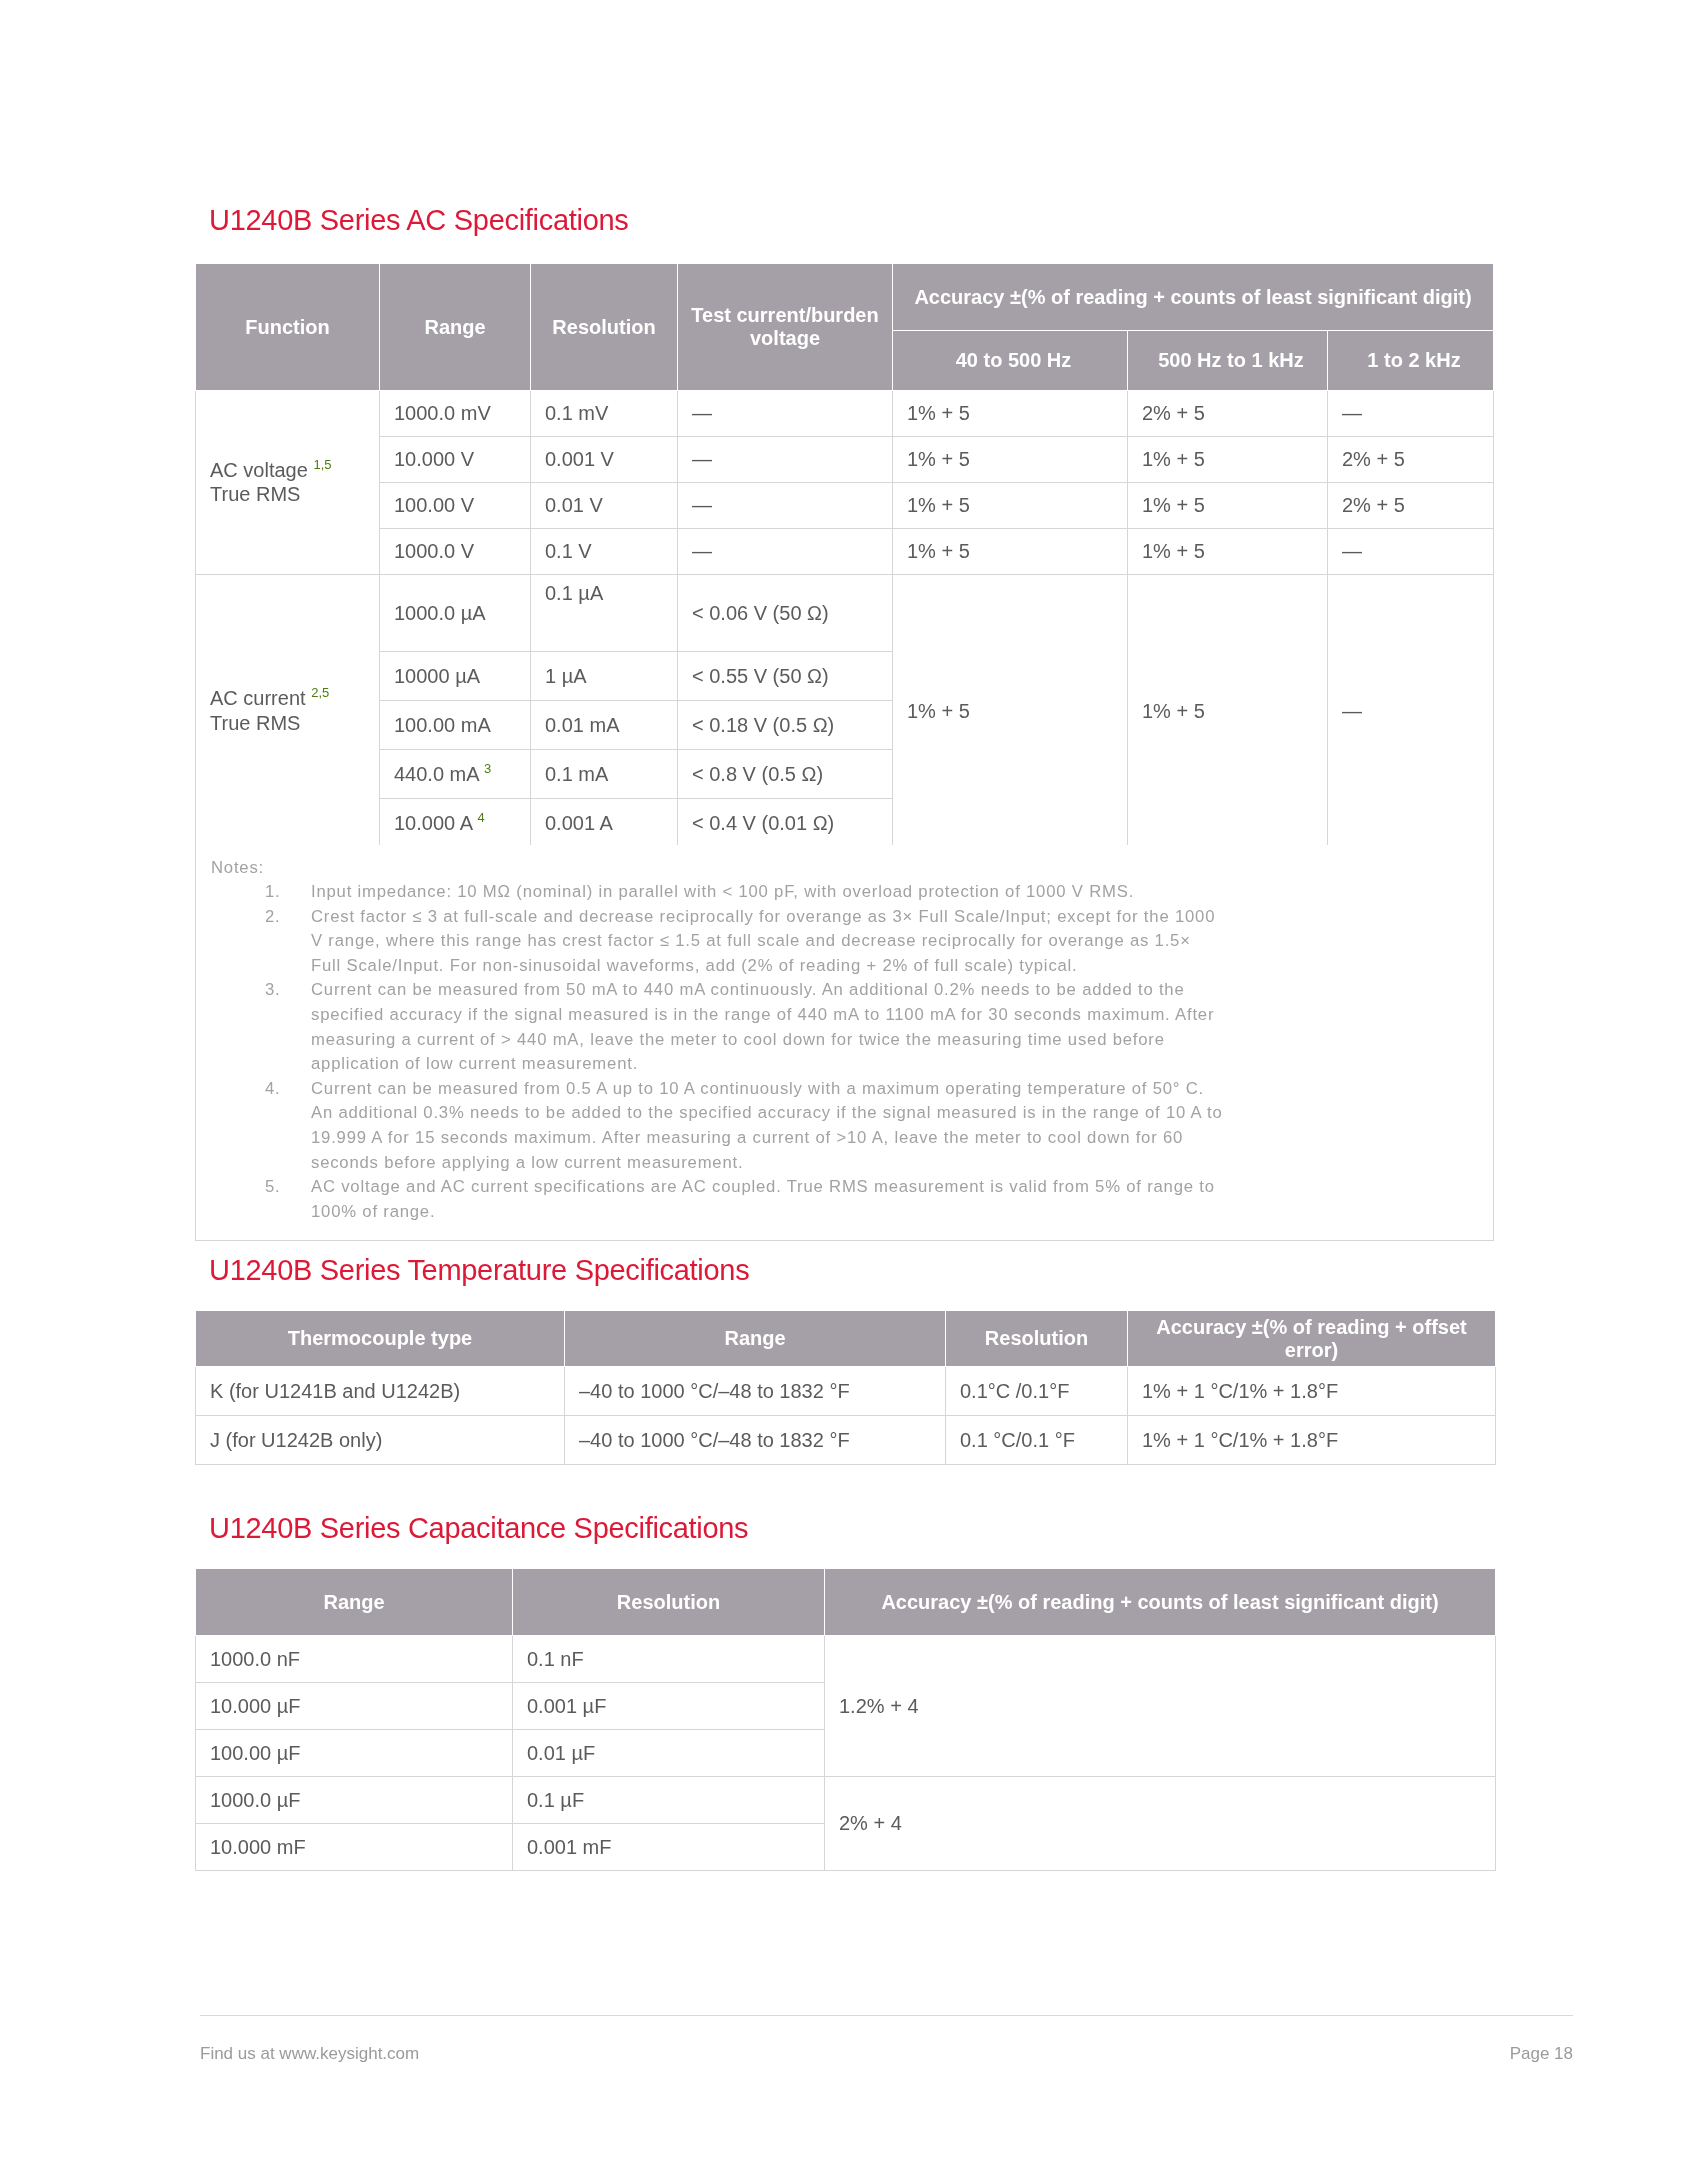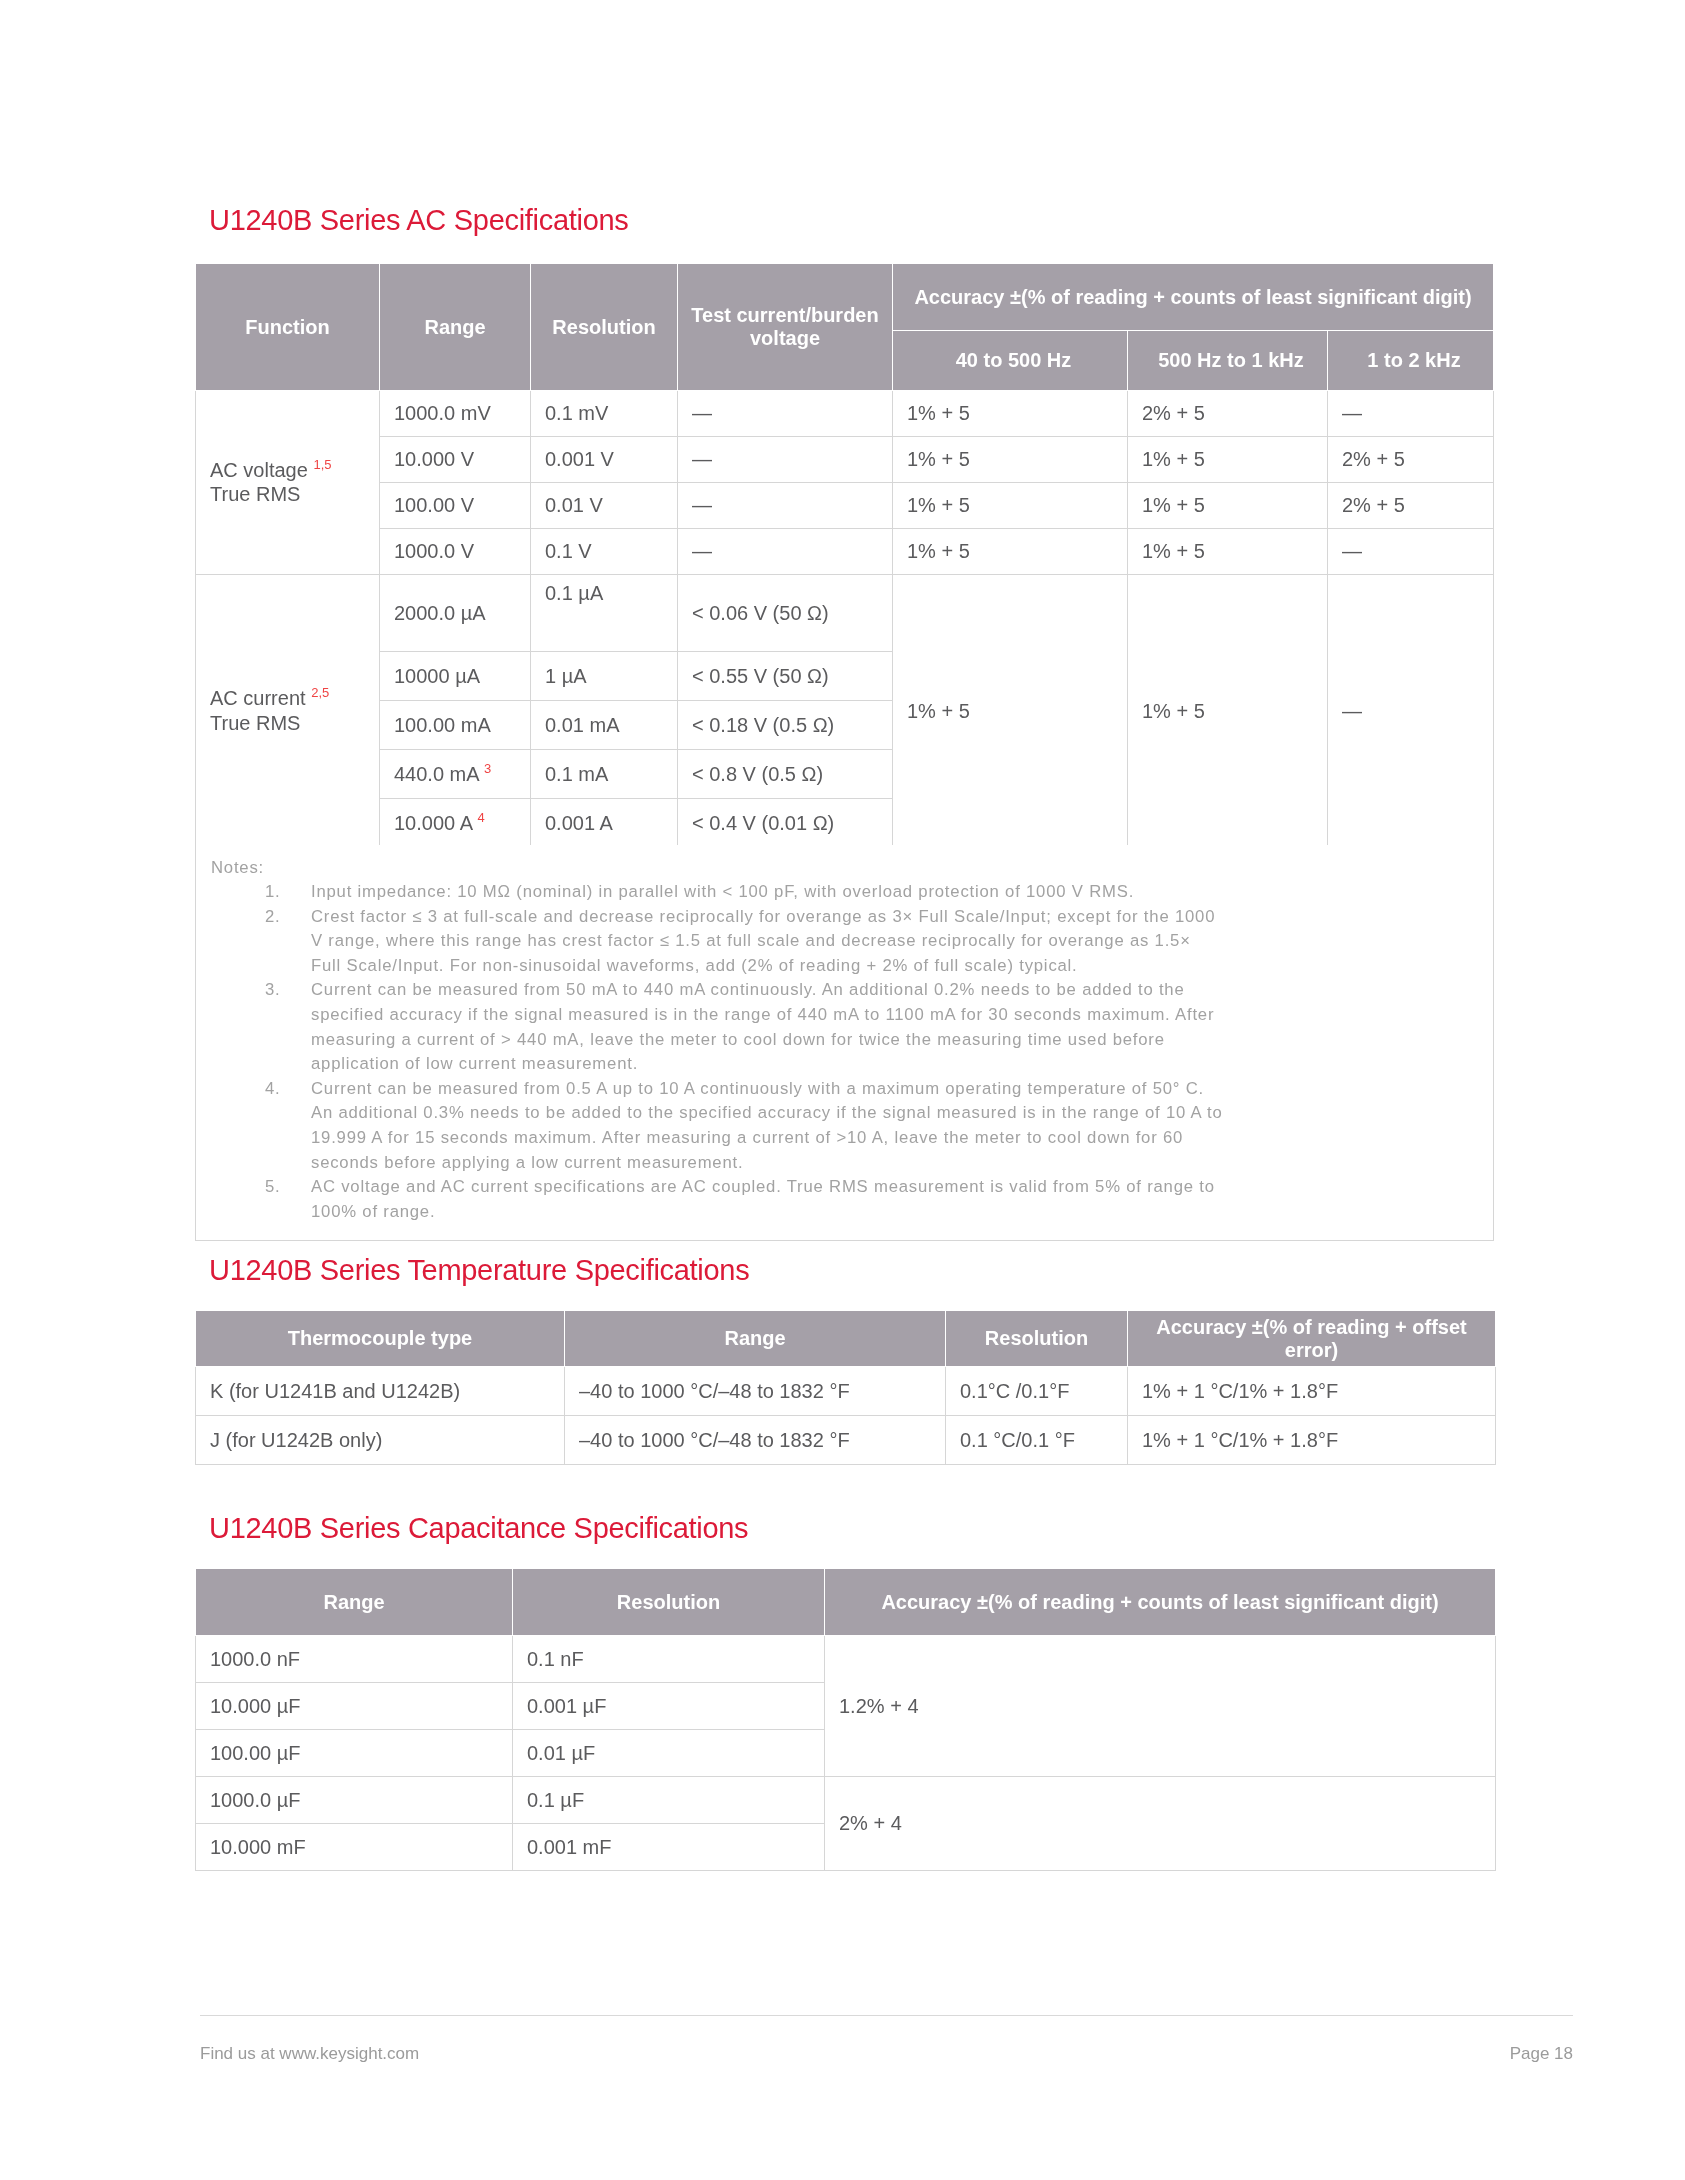--- a/index.html
+++ b/index.html
@@ -16,21 +16,21 @@
     background:#a5a0a8; color:#ffffff; border:1.8px solid #ffffff;
     font-size:20px; font-weight:bold; text-align:center; vertical-align:middle;
     padding:3.5px 7px;
   }
   table.spec th.sub { text-align:center; padding-left:14px; }
   table.spec td {
     border:0.9px solid #d6d6d6; font-size:20px; color:#5b5b5d;
     vertical-align:middle; padding:3.5px 5.3px 3.5px 14px; background:#fff;
   }
   table.spec td.top-align { vertical-align:top; padding-top:7px; }
-  sup.fnref { font-size:13px; color:#ef4444; vertical-align:super; line-height:0; }
+  sup.fnref { font-size:13px; color:#4d7c0f; vertical-align:super; line-height:0; }
   .fn-line2 { margin-top:1.8px; }
 
   .notes-box {
     position:absolute; left:195px; width:1299px; box-sizing:border-box;
     border:0.9px solid #d6d6d6; border-top:none; background:#fff;
     padding:10.5px 14px 16px 15px; color:#a2a2a2; font-size:16.7px; line-height:24.6px;
     letter-spacing:0.8px;
   }
   .note-item { display:flex; }
   .note-num { flex:none; width:46px; margin-left:54px; }
@@ -116,21 +116,21 @@
         <td>1% + 5</td>
         <td>—</td>
       </tr>
 
       <tr style="height:77px;">
         <td rowspan="5">
           <span>AC current</span>
           <sup class="fnref">2,5</sup>
           <div class="fn-line2">True RMS</div>
         </td>
-        <td>2000.0 µA</td>
+        <td>1000.0 µA</td>
         <td class="top-align">0.1 µA</td>
         <td>&lt; 0.06 V (50 Ω)</td>
         <td rowspan="5">1% + 5</td>
         <td rowspan="5">1% + 5</td>
         <td rowspan="5">—</td>
       </tr>
       <tr style="height:49px;">
         <td>10000 µA</td>
         <td>1 µA</td>
         <td>&lt; 0.55 V (50 Ω)</td>

